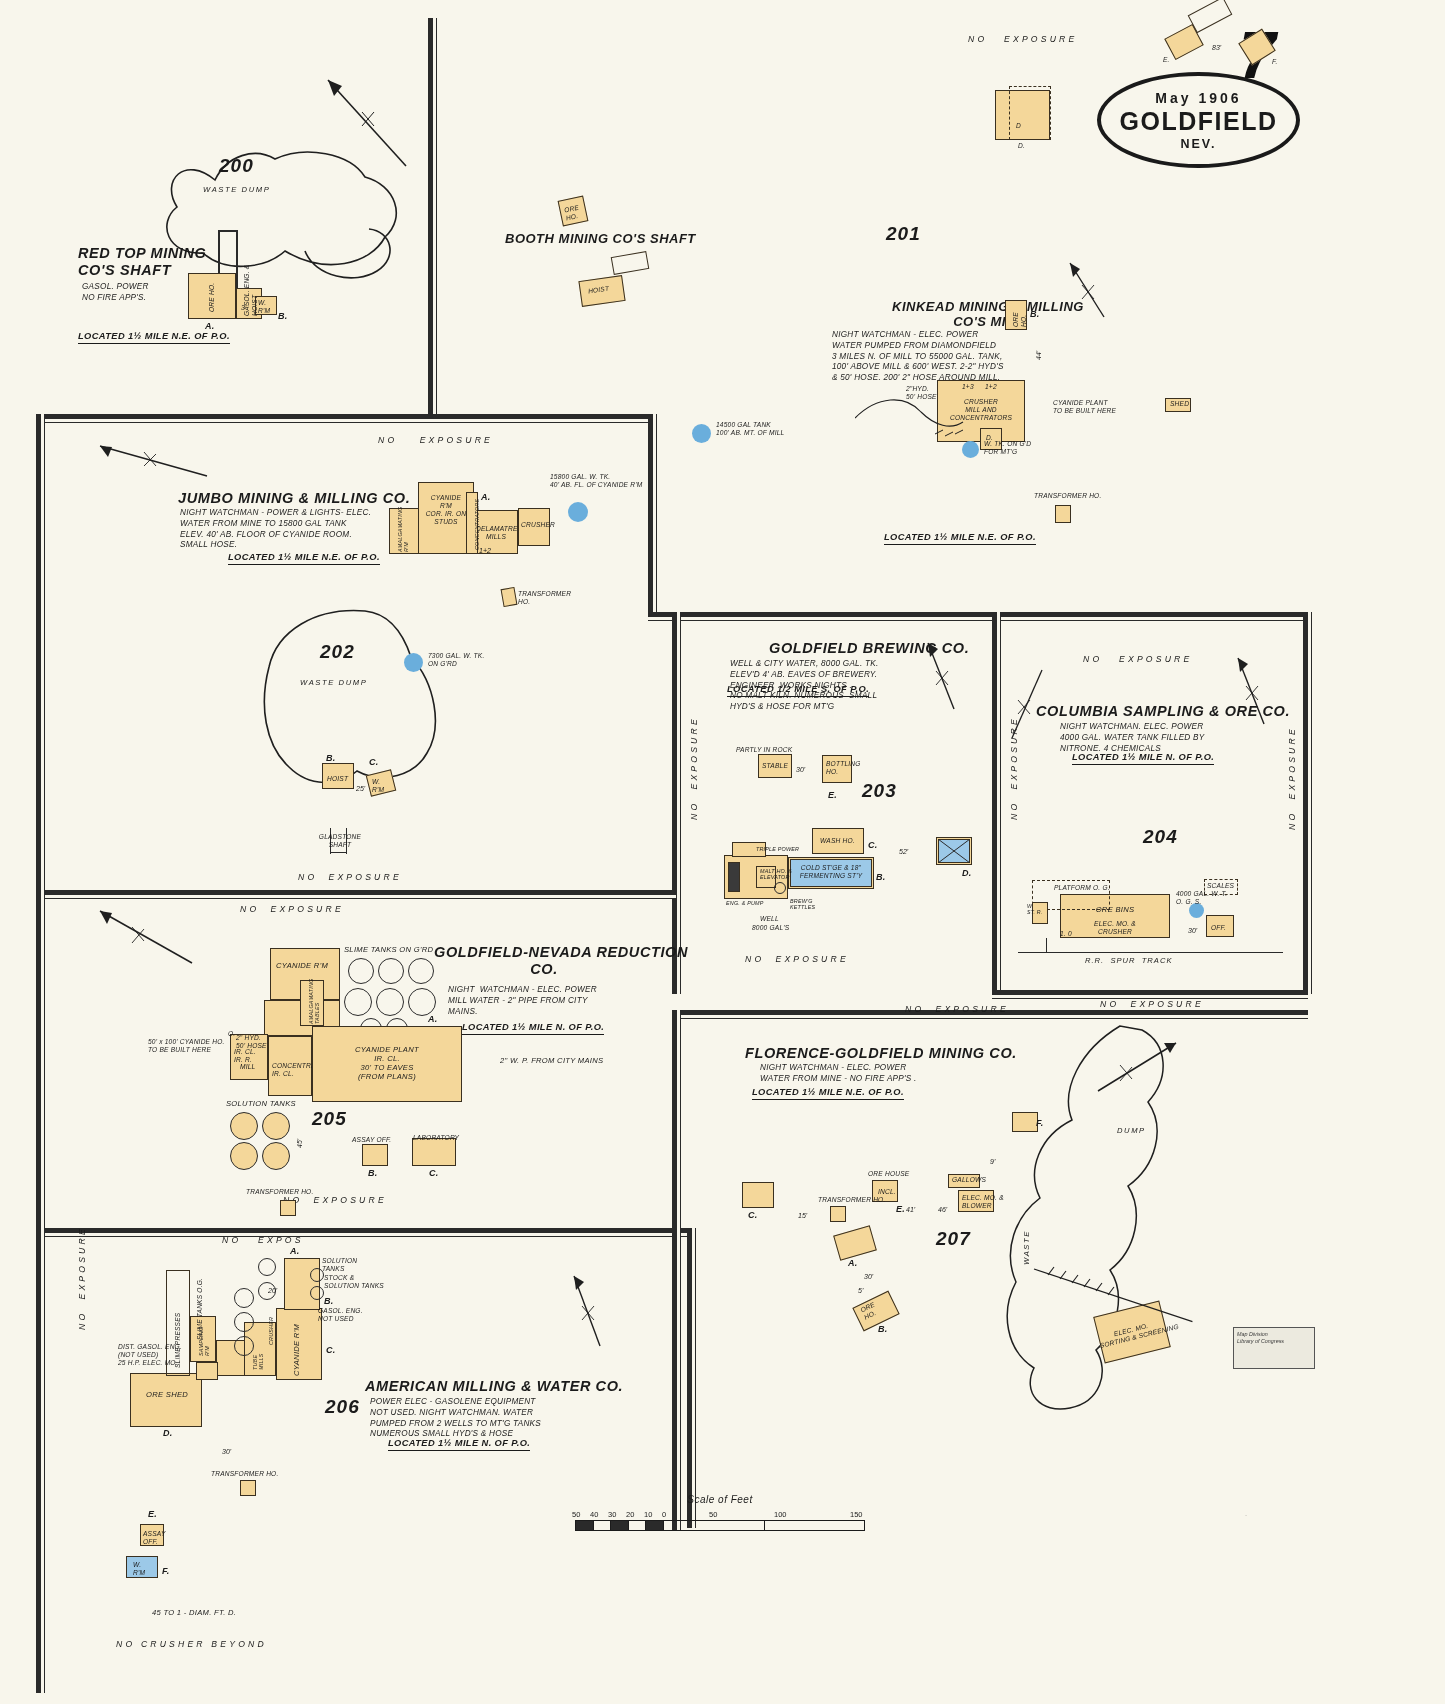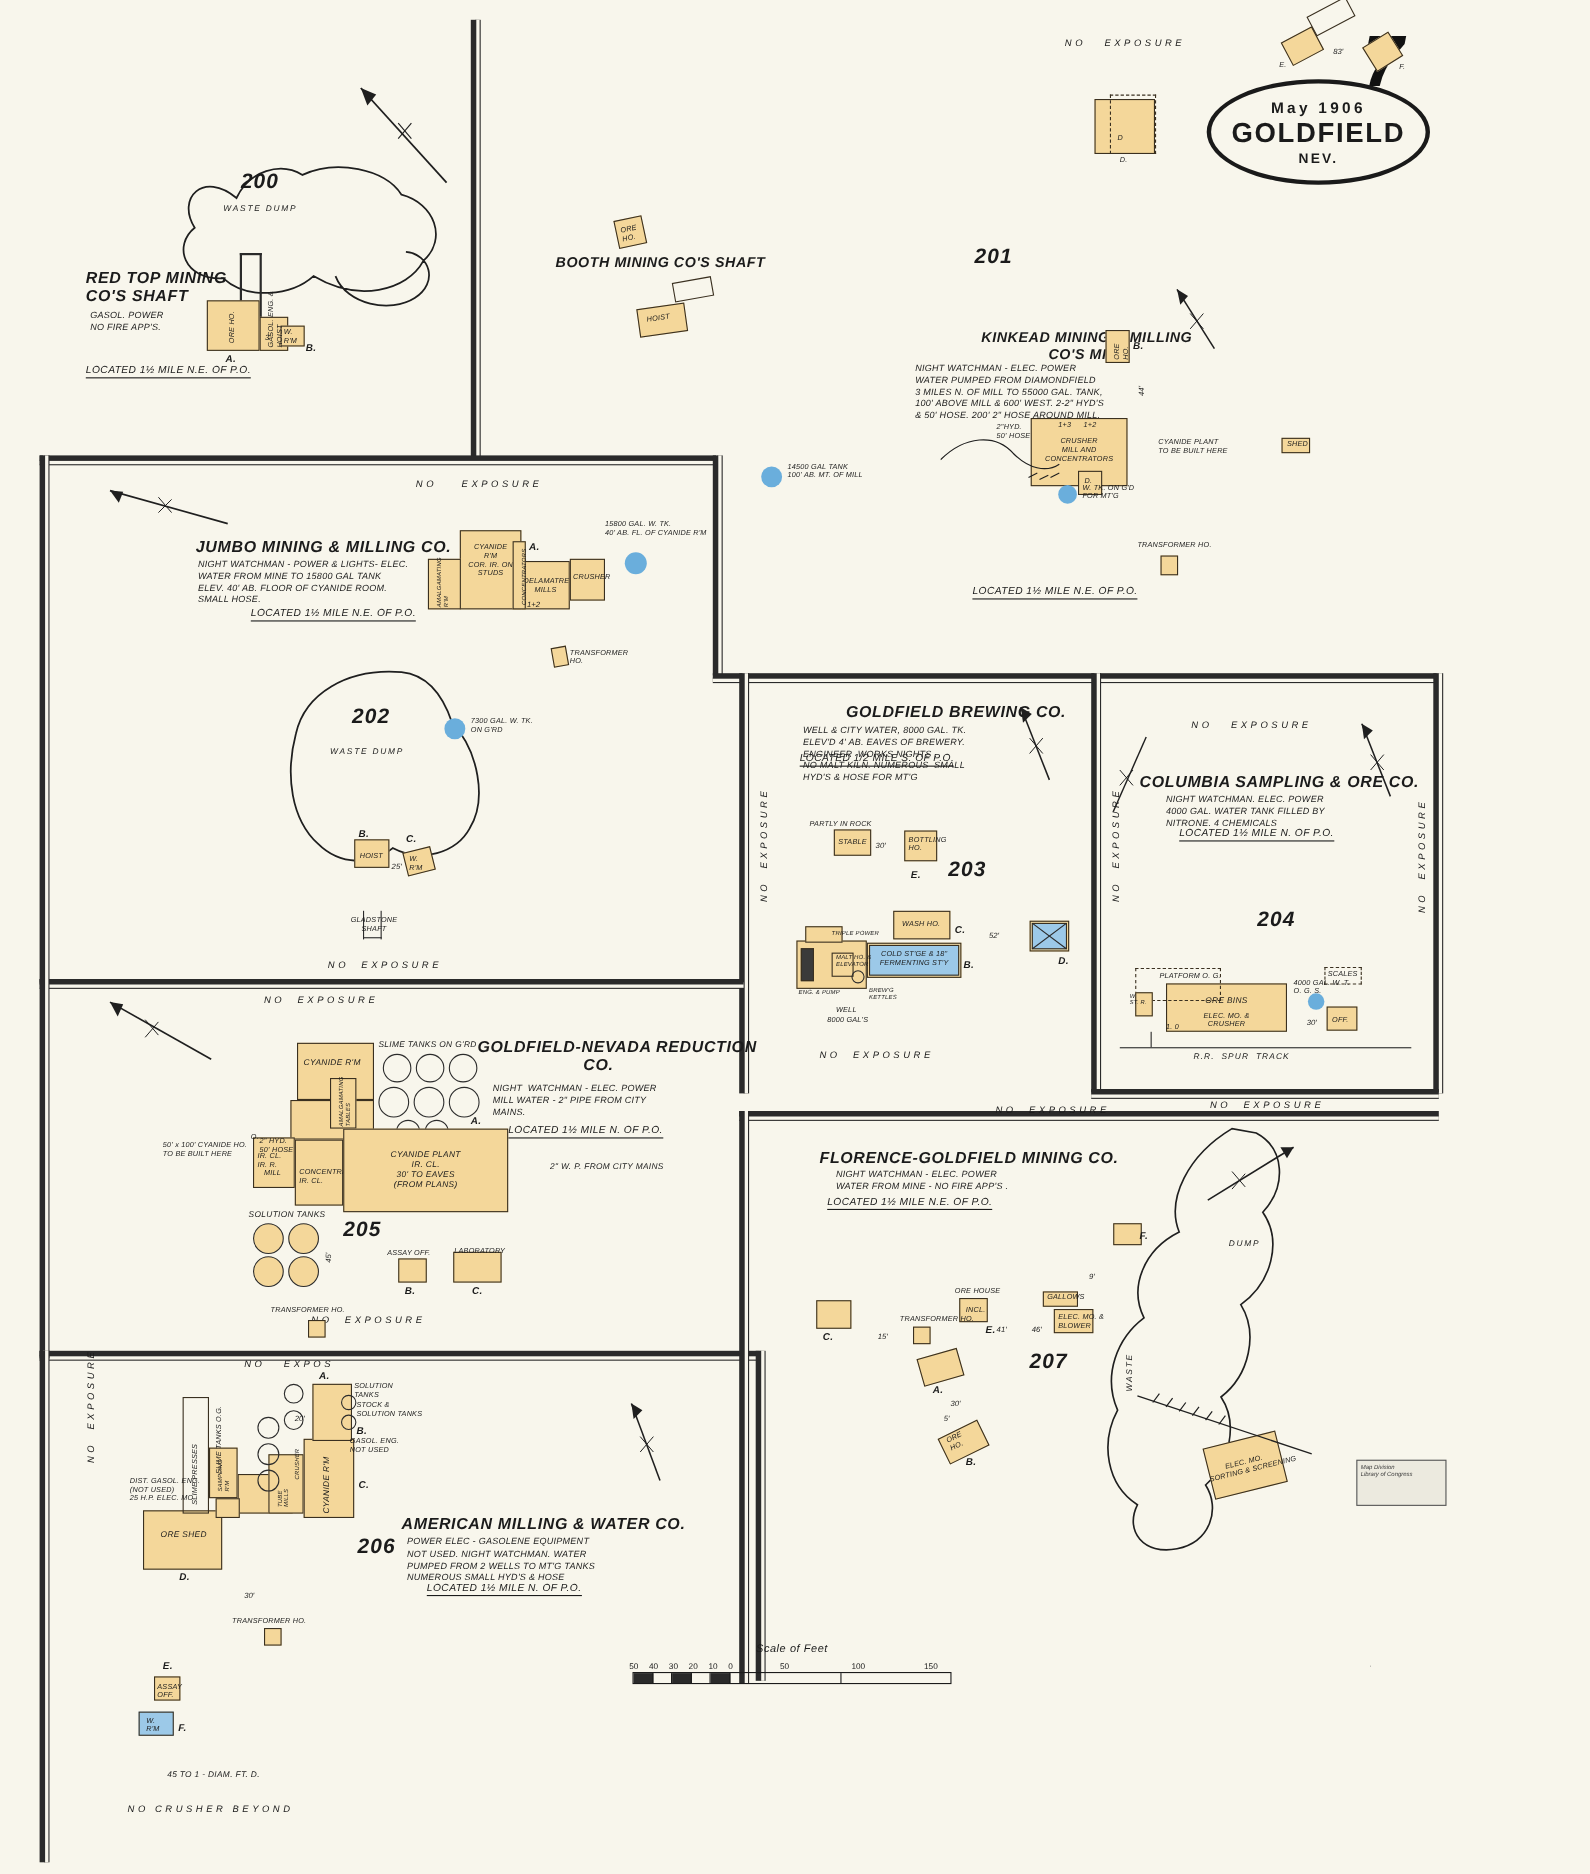--- a/index.html
+++ b/index.html
@@ -20,21 +20,21 @@
   .heavy.h{height:5px;box-shadow:0 3px 0 0 #f8f6ec,0 4px 0 0 #2a2a2a;}
   .heavy.v{width:5px;box-shadow:3px 0 0 0 #f8f6ec,4px 0 0 0 #2a2a2a;}
   .thin{position:absolute;background:#2a2a2a;}
 
   
   .t{position:absolute;white-space:pre;line-height:1.15;
      font-family:"Liberation Sans",sans-serif;}
   .title{font-size:14.5px;font-weight:700;font-style:italic;letter-spacing:.6px;}
   .title2{font-size:13px;font-weight:700;font-style:italic;letter-spacing:.5px;}
   .detail{font-size:8.2px;font-style:italic;letter-spacing:.25px;line-height:1.32;}
-  .loc{font-size:9.3px;font-style:italic;font-weight:400;letter-spacing:.4px;
+  .loc{font-size:9.3px;font-style:italic;font-weight:700;letter-spacing:.4px;
        border-bottom:1.1px solid #1b1b1b;display:inline-block;padding-bottom:1px;}
   .blocknum{font-size:19px;font-weight:700;font-style:italic;letter-spacing:1px;}
   .noexp{font-size:8.6px;font-style:italic;letter-spacing:3.2px;}
   .lbl{font-size:6.6px;font-style:italic;letter-spacing:.2px;line-height:1.2;}
   .lbl2{font-size:7.6px;font-style:italic;letter-spacing:.3px;line-height:1.2;}
   .lbl3{font-size:9px;font-style:italic;font-weight:700;letter-spacing:.3px;}
   .dim{font-size:7px;font-style:italic;}
   .ctr{text-align:center;}
   .rot90{transform:rotate(-90deg);transform-origin:0 0;}
 
@@ -619,21 +619,21 @@
       <div class="long"></div>
       <div class="long2"></div>
       <div class="sctick" style="left:-4px;">50</div>
       <div class="sctick" style="left:14px;">40</div>
       <div class="sctick" style="left:32px;">30</div>
       <div class="sctick" style="left:50px;">20</div>
       <div class="sctick" style="left:68px;">10</div>
       <div class="sctick" style="left:86px;">0</div>
       <div class="sctick" style="left:133px;">50</div>
       <div class="sctick" style="left:198px;">100</div>
-      <div class="sctick" style="left:264px;">150</div>
+      <div class="sctick" style="left:274px;">150</div>
     </div>
   </div>
 
   <div id="stamp">
     <div>Map  Division</div>
     <div>Library of Congress</div>
   </div>
   <div id="stamp2">·</div>
 
 </div>

